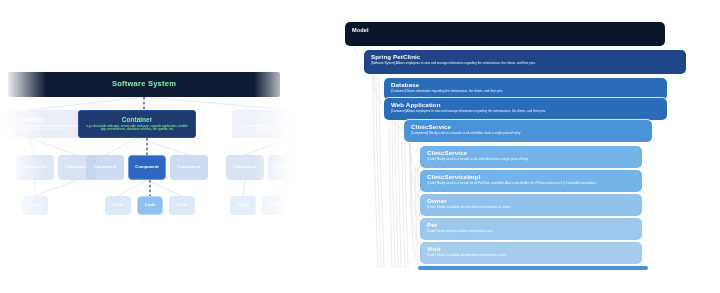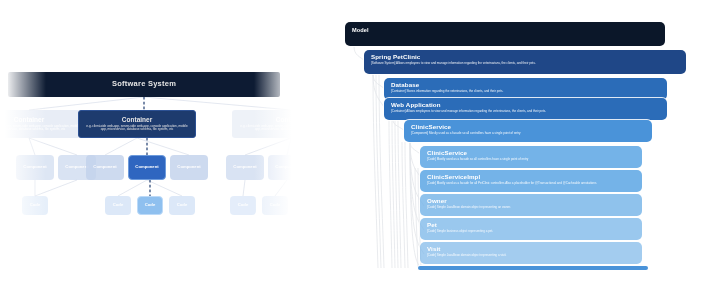--- a/index.html
+++ b/index.html
@@ -14,21 +14,21 @@
   
   #left-panel { position: absolute; left: 0; top: 0; width: 300px; height: 293px; overflow: hidden; }
   #left-svg { position: absolute; left: 0; top: 0; }
 
   .node {
     position: absolute;
     border-radius: 3px;
     display: flex; flex-direction: column;
     align-items: center; justify-content: center;
     text-align: center;
-    color: #e5e5e5;
+    color: #86efac;
     overflow: hidden;
     z-index: 3;
   }
   .node .n-title { font-weight: bold; line-height: 1.15; }
   .node .n-sub { line-height: 1.25; }
 
   
   #sys-node {
     left: 8px; top: 72px; width: 272px; height: 25px;
     background: #0d1b33; border-radius: 2px;

